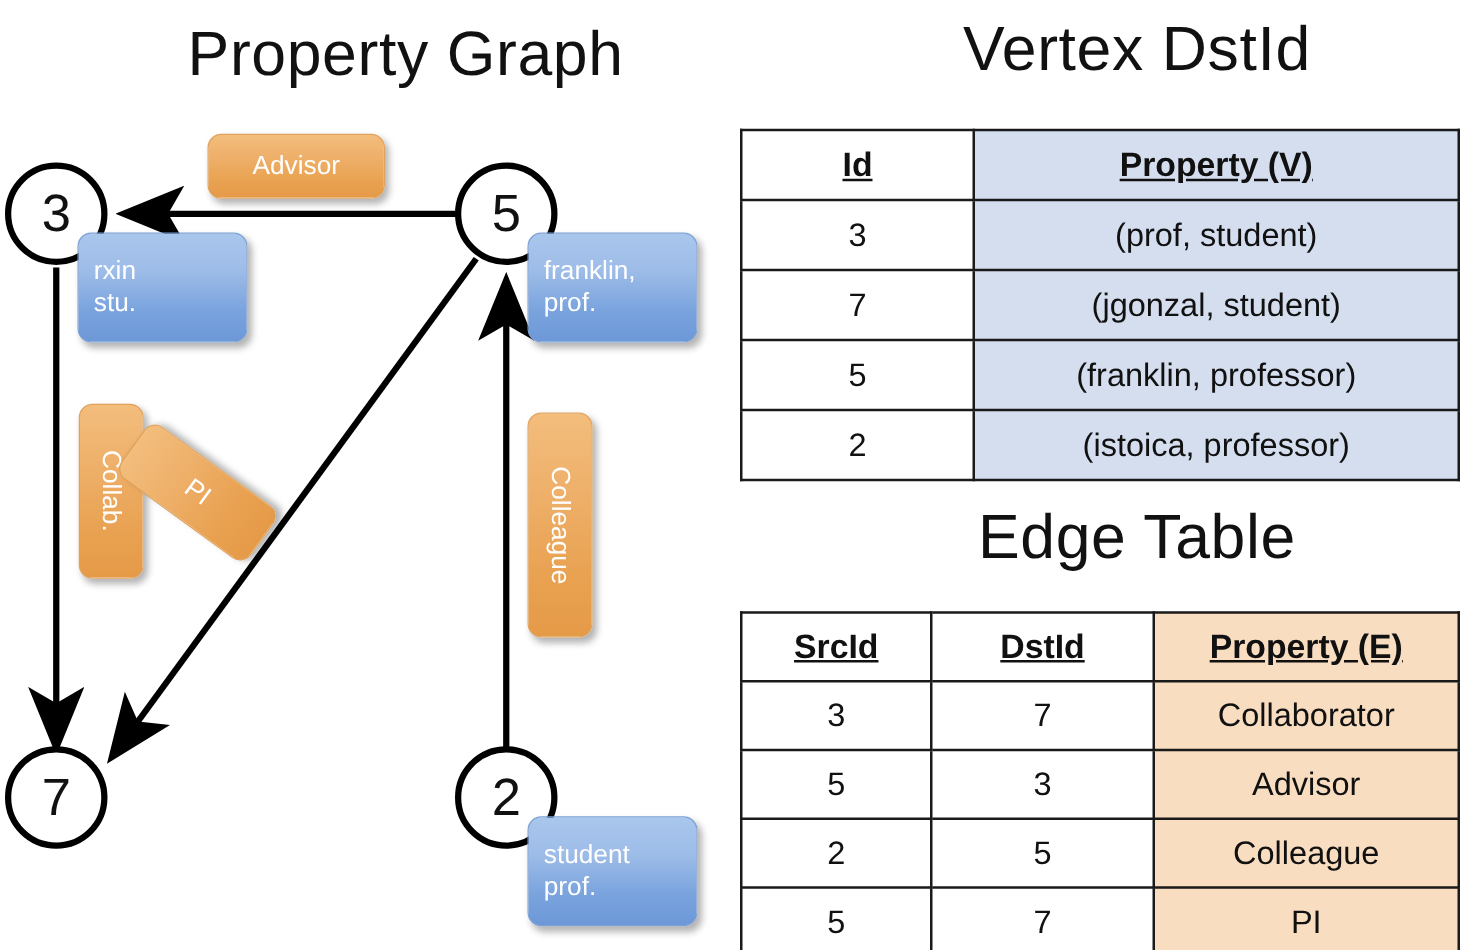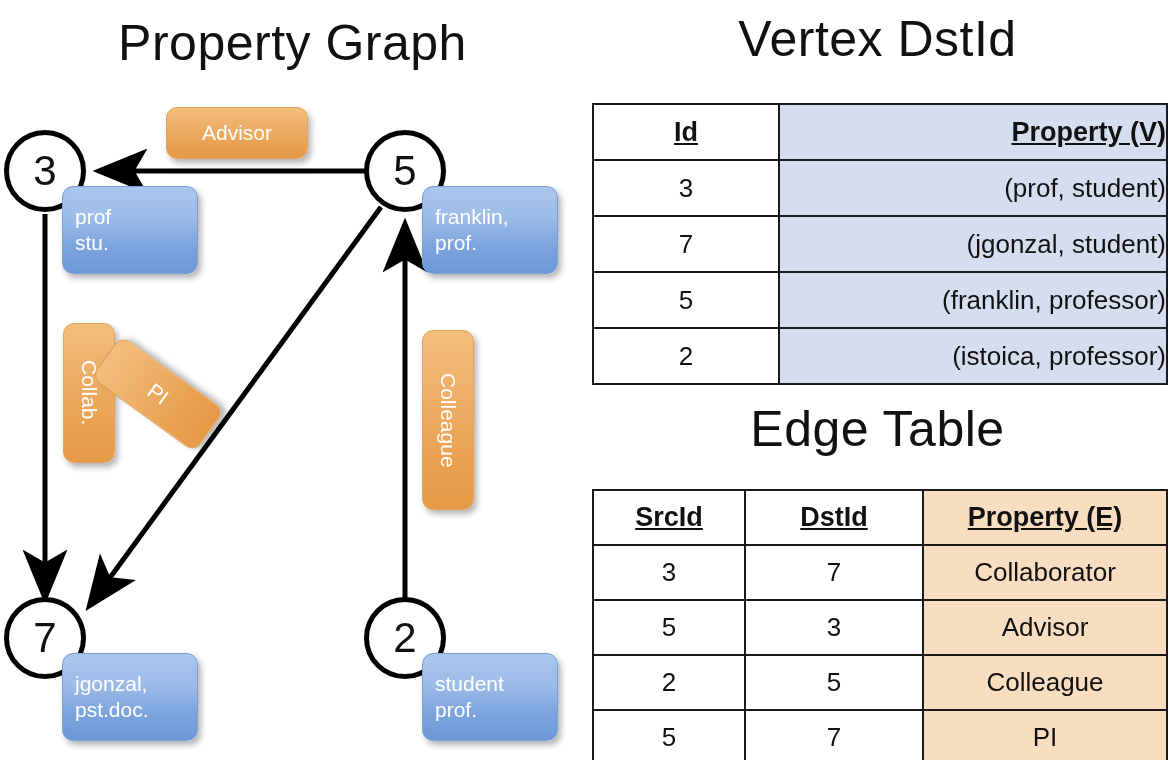--- a/index.html
+++ b/index.html
@@ -19,20 +19,21 @@
   
   .title {
     position: absolute;
     font-family: "Liberation Sans", sans-serif;
     font-weight: 300;
     font-size: 50px;
     letter-spacing: 0.5px;
     color: #111;
     white-space: nowrap;
     text-align: center;
+    margin-left: 32px;
   }
   #pg-title   { left: 0px;   top: 14px;  width: 585px; }
   #vt-title   { left: 585px; top: 10px;  width: 585px; }
   #et-title   { left: 585px; top: 400px; width: 585px; }
 
   
   #graph-panel {
     position: absolute;
     left: 0; top: 0;
     width: 585px; height: 760px;
@@ -105,21 +106,21 @@
     font-weight: 300;
     font-size: 26px;
     color: #111;
     background: #ffffff;
     padding: 0;
   }
   .tbl th { font-weight: bold; font-size: 27px; text-decoration: underline; }
 
   #vertex-table { left: 592px; top: 103px; width: 574px; }
   #vertex-table td, #vertex-table th { height: 54px; }
-  #vertex-table .cprop { background: #d5deef; text-align: right; }
+  #vertex-table .cprop { background: #d5deef; }
 
   #edge-table { left: 592px; top: 489px; width: 574px; }
   #edge-table td, #edge-table th { height: 53px; }
   #edge-table .cprop { background: #f9ddc0; }
 </style>
 </head>
 <body>
 
 <div class="title" id="pg-title">Property Graph</div>
 <div class="title" id="vt-title">Vertex DstId</div>
@@ -150,33 +151,29 @@
     <span>5</span>
   </div>
   <div class="vertex" style="left:4px;  top:597px;">
     <span>7</span>
   </div>
   <div class="vertex" style="left:364px; top:597px;">
     <span>2</span>
   </div>
 
   <div class="prop-box vprop" style="left:62px; top:186px; width:136px; height:88px;">
-    <span>prof</span>
+    <span>rxin</span>
     <span>stu.</span>
   </div>
 
   <div class="prop-box vprop" style="left:422px; top:186px; width:136px; height:88px;">
     <span>franklin,</span>
     <span>prof.</span>
   </div>
 
-  <div class="prop-box vprop" style="left:62px; top:653px; width:136px; height:88px;">
-    <span>jgonzal,</span>
-    <span>pst.doc.</span>
-  </div>
 
   <div class="prop-box vprop" style="left:422px; top:653px; width:136px; height:88px;">
     <span>student</span>
     <span>prof.</span>
   </div>
 
   <div class="prop-box eprop" style="left:166px; top:107px; width:142px; height:52px; justify-content:center;">
     <span class="htext">Advisor</span>
   </div>
 

